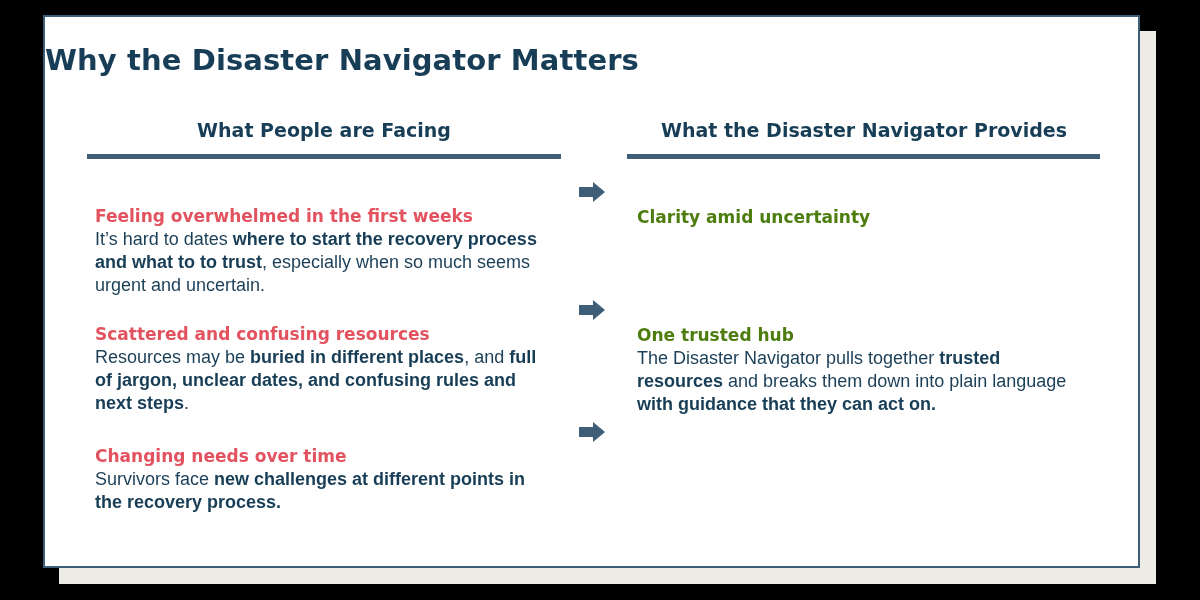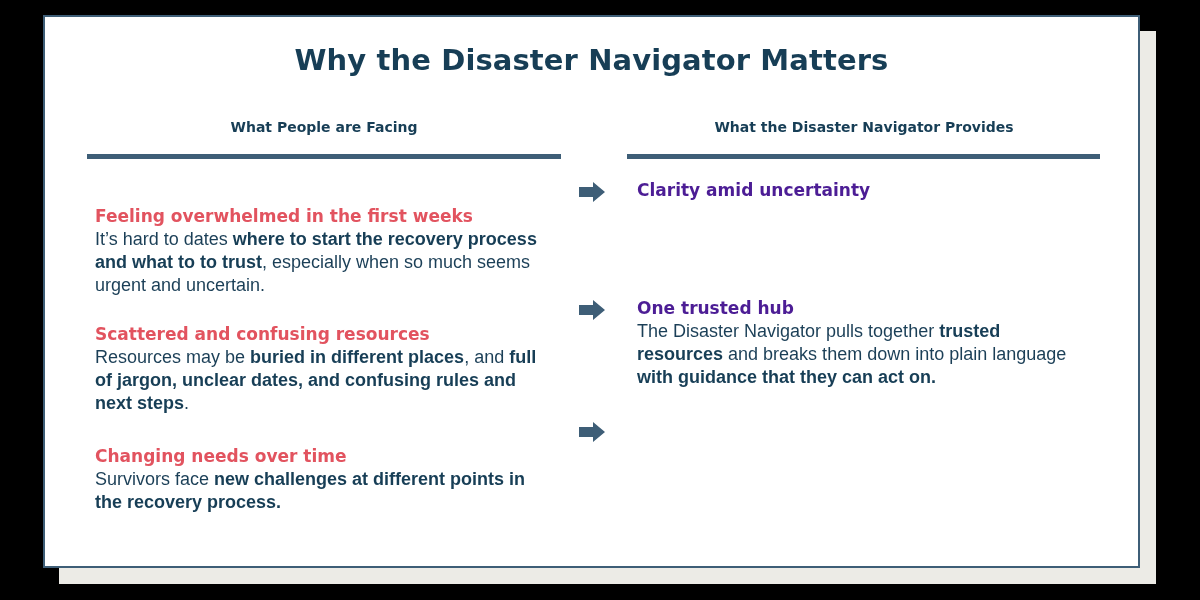--- a/index.html
+++ b/index.html
@@ -32,34 +32,34 @@
       height: 553px;
       box-sizing: border-box;
       background: #ffffff;
       border: 2px solid #3e5e77;
     }
     .title {
       position: absolute;
       left: 0;
       right: 0;
       top: 26px;
-      text-align: center;
+      text-align: left;
       font-family: "DejaVu Sans", sans-serif;
       font-weight: bold;
       font-size: 29px;
       color: #173e56;
       letter-spacing: 0.1px;
     }
     .col-head {
       position: absolute;
       top: 102px;
       text-align: center;
       font-family: "DejaVu Sans", sans-serif;
       font-weight: bold;
-      font-size: 14px;
+      font-size: 19px;
       color: #173e56;
     }
     .col-head.left { left: 43px; width: 472px; }
     .col-head.right { left: 583px; width: 472px; }
     .rule {
       position: absolute;
       top: 137px;
       height: 5px;
       background: #3e5e77;
     }
@@ -75,21 +75,21 @@
     }
     .item .head {
       display: block;
       font-family: "DejaVu Sans", sans-serif;
       font-weight: bold;
       font-size: 17px;
       line-height: 22px;
       margin-bottom: 1px;
     }
     .item.problem .head { color: #e2535f; margin-top: 26px; }
-    .item.solution .head { color: #4c1d95; }
+    .item.solution .head { color: #4d7c0f; margin-top: 27px; }
     .item b { font-weight: bold; color: #173e56; }
 
     .item.problem { left: 50px; width: 450px; }
     .item.solution { left: 592px; width: 445px; }
 
     .arrow {
       position: absolute;
       left: 534px;
       width: 26px;
       height: 20px;

